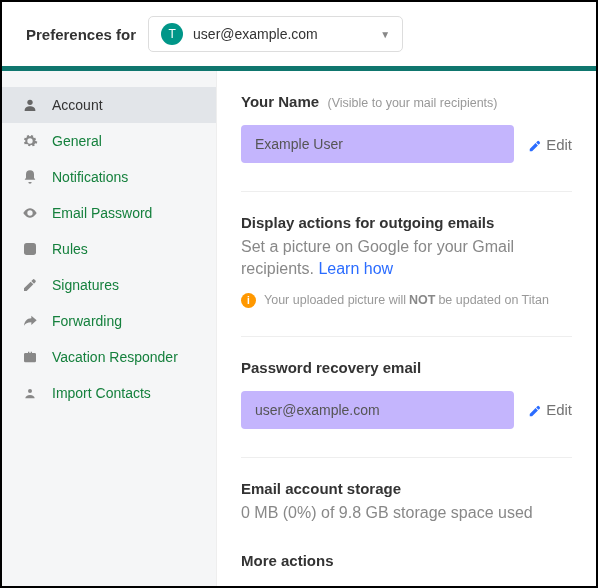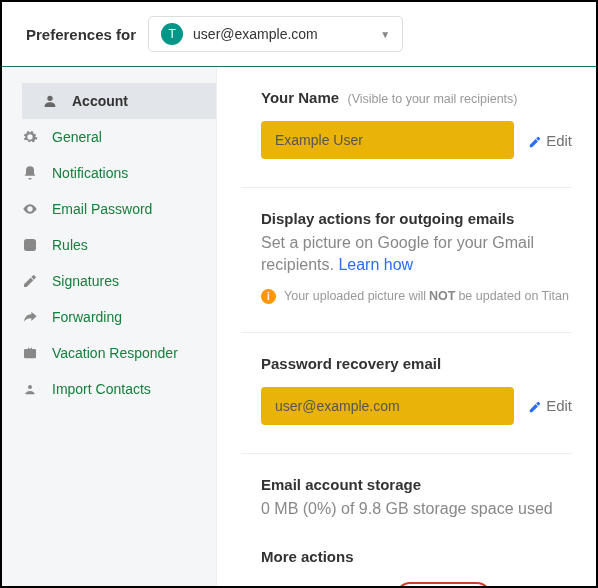--- a/index.html
+++ b/index.html
@@ -1,36 +1,36 @@
 <!DOCTYPE html>
 <html><head>
 <meta charset="utf-8">
 <style>
 * { box-sizing: border-box; margin: 0; padding: 0; font-family: -apple-system, BlinkMacSystemFont, "Segoe UI", Arial, sans-serif; }
 body { width: 598px; height: 588px; border: 2px solid #000; background: #fff; overflow: hidden; }
-.header { display: flex; align-items: center; padding: 14px 20px 14px 24px; border-bottom: 1px solid #0f766e; }
+.header { display: flex; align-items: center; padding: 14px 20px 14px 24px; border-bottom: 5px solid #0f766e; }
 .header-label { font-weight: 600; font-size: 15px; color: #333; margin-right: 12px; }
 .account-select { display: flex; align-items: center; border: 1px solid #ddd; border-radius: 5px; padding: 6px 12px; min-width: 255px; cursor: pointer; }
 .avatar-circle { width: 22px; height: 22px; border-radius: 50%; background: #009688; color: #fff; display: flex; align-items: center; justify-content: center; font-size: 12px; font-weight: 500; margin-right: 10px; }
 .account-email { font-size: 14px; color: #333; flex: 1; }
 .chevron-down { color: #888; font-size: 10px; }
 .body { display: flex; height: calc(100% - 56px); }
 .sidebar { width: 215px; background: #f5f6f7; padding-top: 16px; border-right: 1px solid #eee; }
 .sidebar-item { display: flex; align-items: center; padding: 10px 20px; font-size: 14px; color: #15803d; cursor: pointer; }
-.sidebar-item.active { background: #e2e5e9; font-weight: 700; color: #333; margin-left: 20px; }
+.sidebar-item.active { background: #e2e5e9; font-weight: 400; color: #333; }
 .sidebar-icon { width: 16px; height: 16px; margin-right: 14px; display: inline-flex; align-items: center; justify-content: center; color: #888; }
 .sidebar-item.active .sidebar-icon { color: #666; }
 .main { flex: 1; padding: 22px 24px; overflow-y: auto; }
-.section { margin-bottom: 28px; margin-left: 20px; }
+.section { margin-bottom: 28px; }
 .section-title { font-size: 15px; font-weight: 600; color: #333; display: inline; }
 .section-hint { font-size: 12.5px; color: #999; margin-left: 4px; }
 .section-sub { font-size: 16px; color: #888; margin-top: 4px; line-height: 1.4; }
 .section-sub a { color: #2b6cff; text-decoration: none; }
 .field-row { display: flex; align-items: center; margin-top: 14px; }
-.field-box { flex: 1; background: #eab308; border-radius: 4px; padding: 11px 14px; font-size: 14px; color: #555; }
+.field-box { flex: 1; background: #c4b5fd; border-radius: 4px; padding: 11px 14px; font-size: 14px; color: #555; }
 .edit-link { display: flex; align-items: flex-end; color: #737373; font-size: 15px; margin-left: 14px; cursor: pointer; }
 .edit-link svg { margin-right: 4px; }
 .divider { border: none; border-top: 1px solid #eee; margin: 4px 0 22px 0; }
 .info-line { display: flex; align-items: center; font-size: 12.5px; color: #999; margin-top: 12px; }
 .info-icon { width: 15px; height: 15px; border-radius: 50%; background: #ff9800; color: #fff; display: inline-flex; align-items: center; justify-content: center; font-size: 10px; font-weight: 700; margin-right: 8px; }
 .info-line b { color: #888; margin: 0 3px; }
 .btn-row { display: flex; align-items: center; gap: 12px; margin-top: 16px; }
 .btn { border: 1.5px solid #2b6cff; color: #2b6cff; background: #fff; border-radius: 5px; padding: 9px 14px; font-size: 14px; font-weight: 600; cursor: pointer; }
 .btn-danger { border-color: #e86a5c; color: #e86a5c; font-weight: 500; padding: 9px 12px; }
 .highlight-ring { border: 2.5px solid #d13b2a; border-radius: 14px; padding: 4px; display: inline-flex; }

